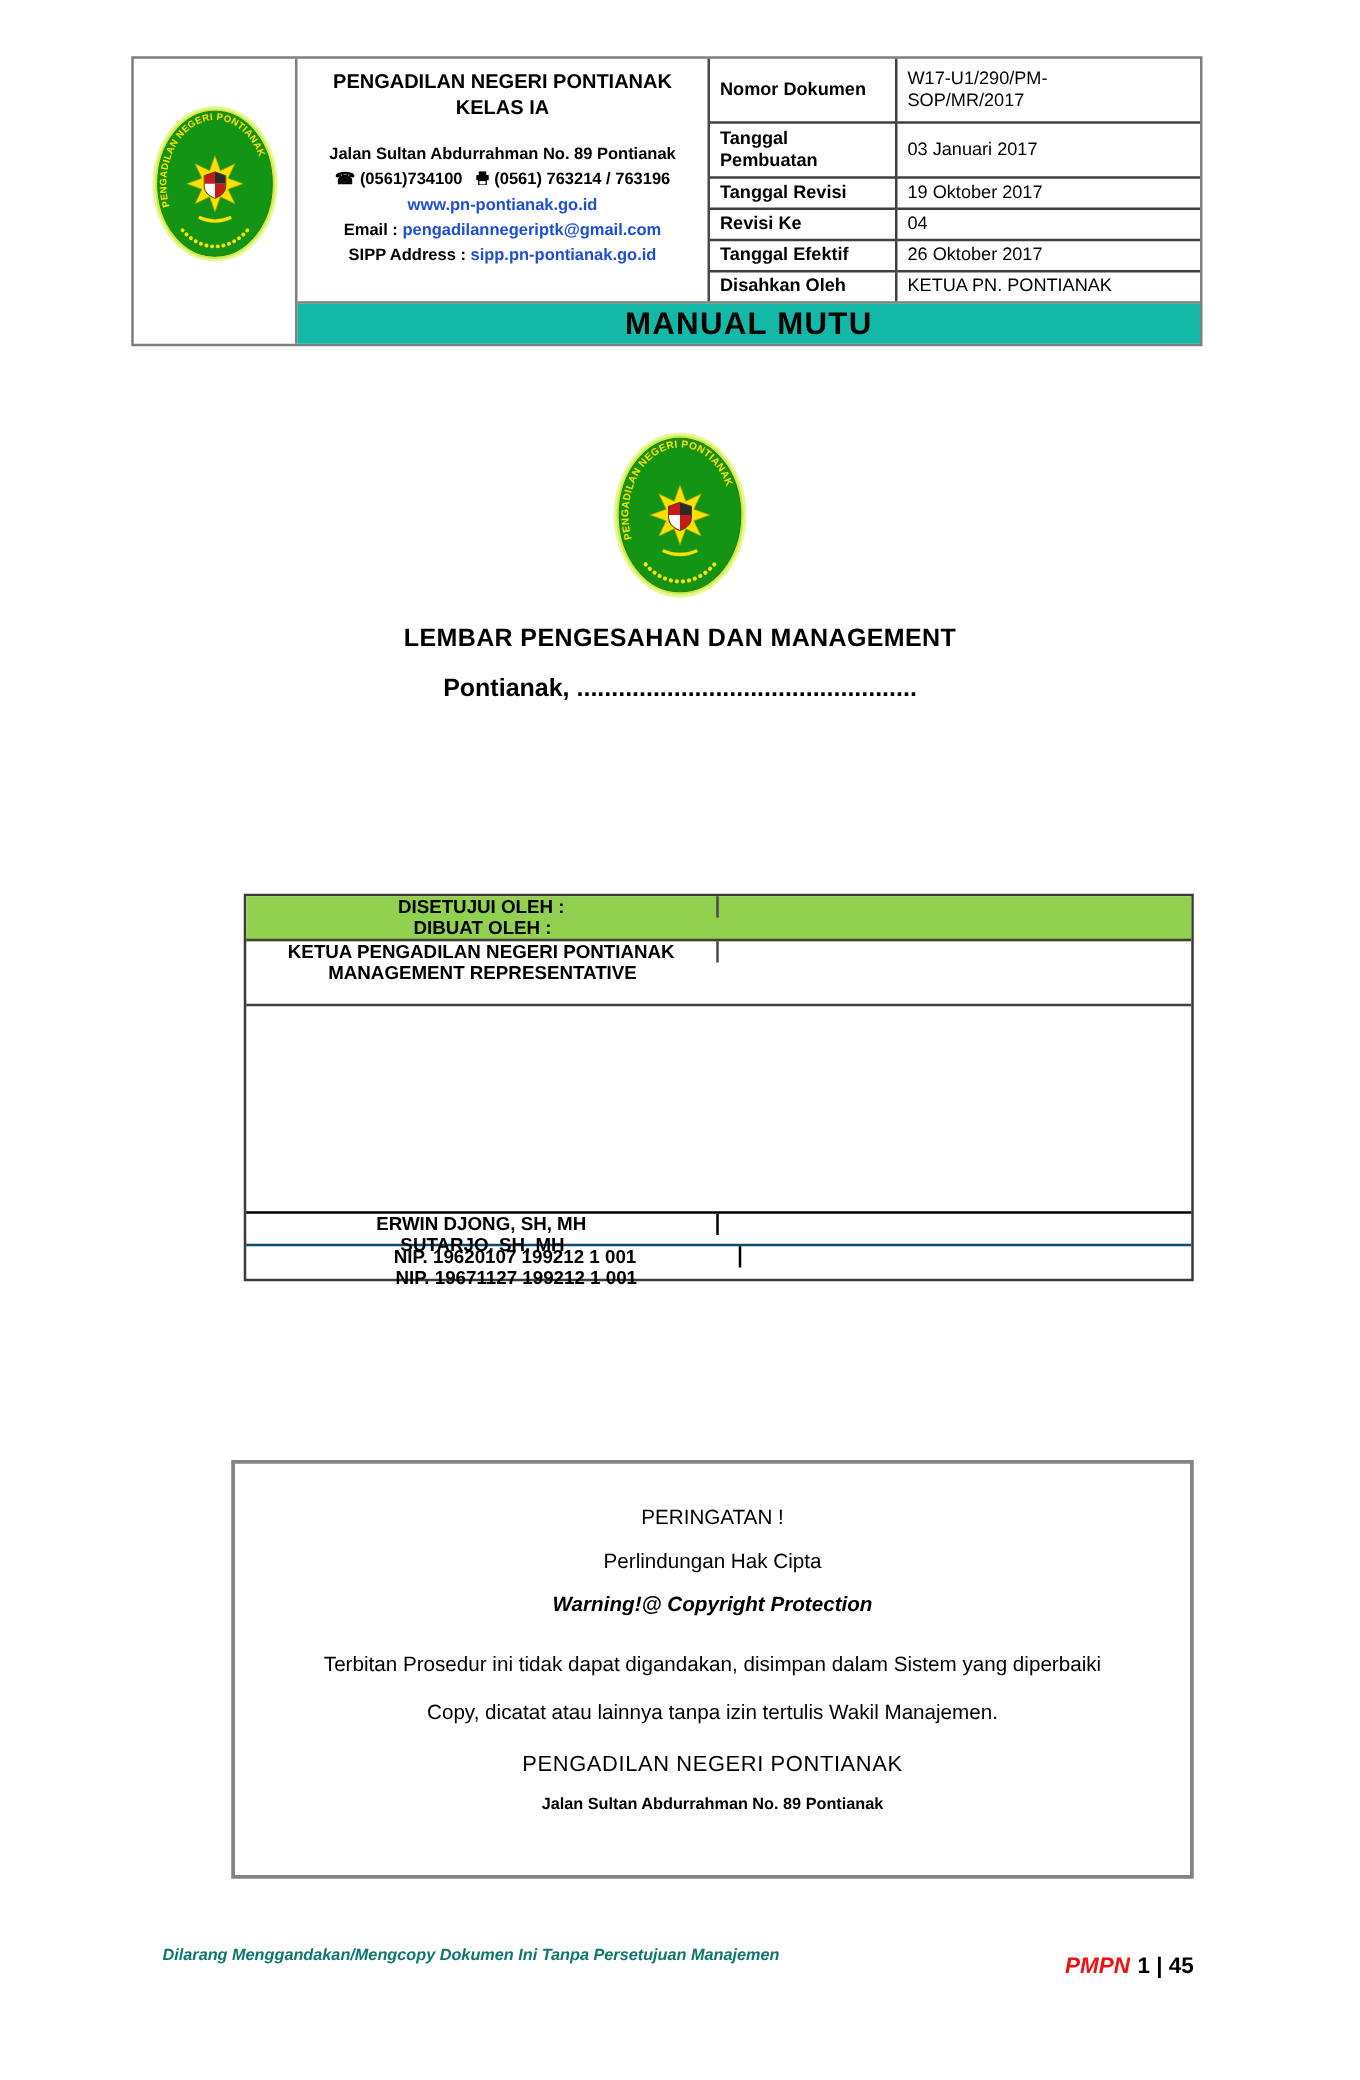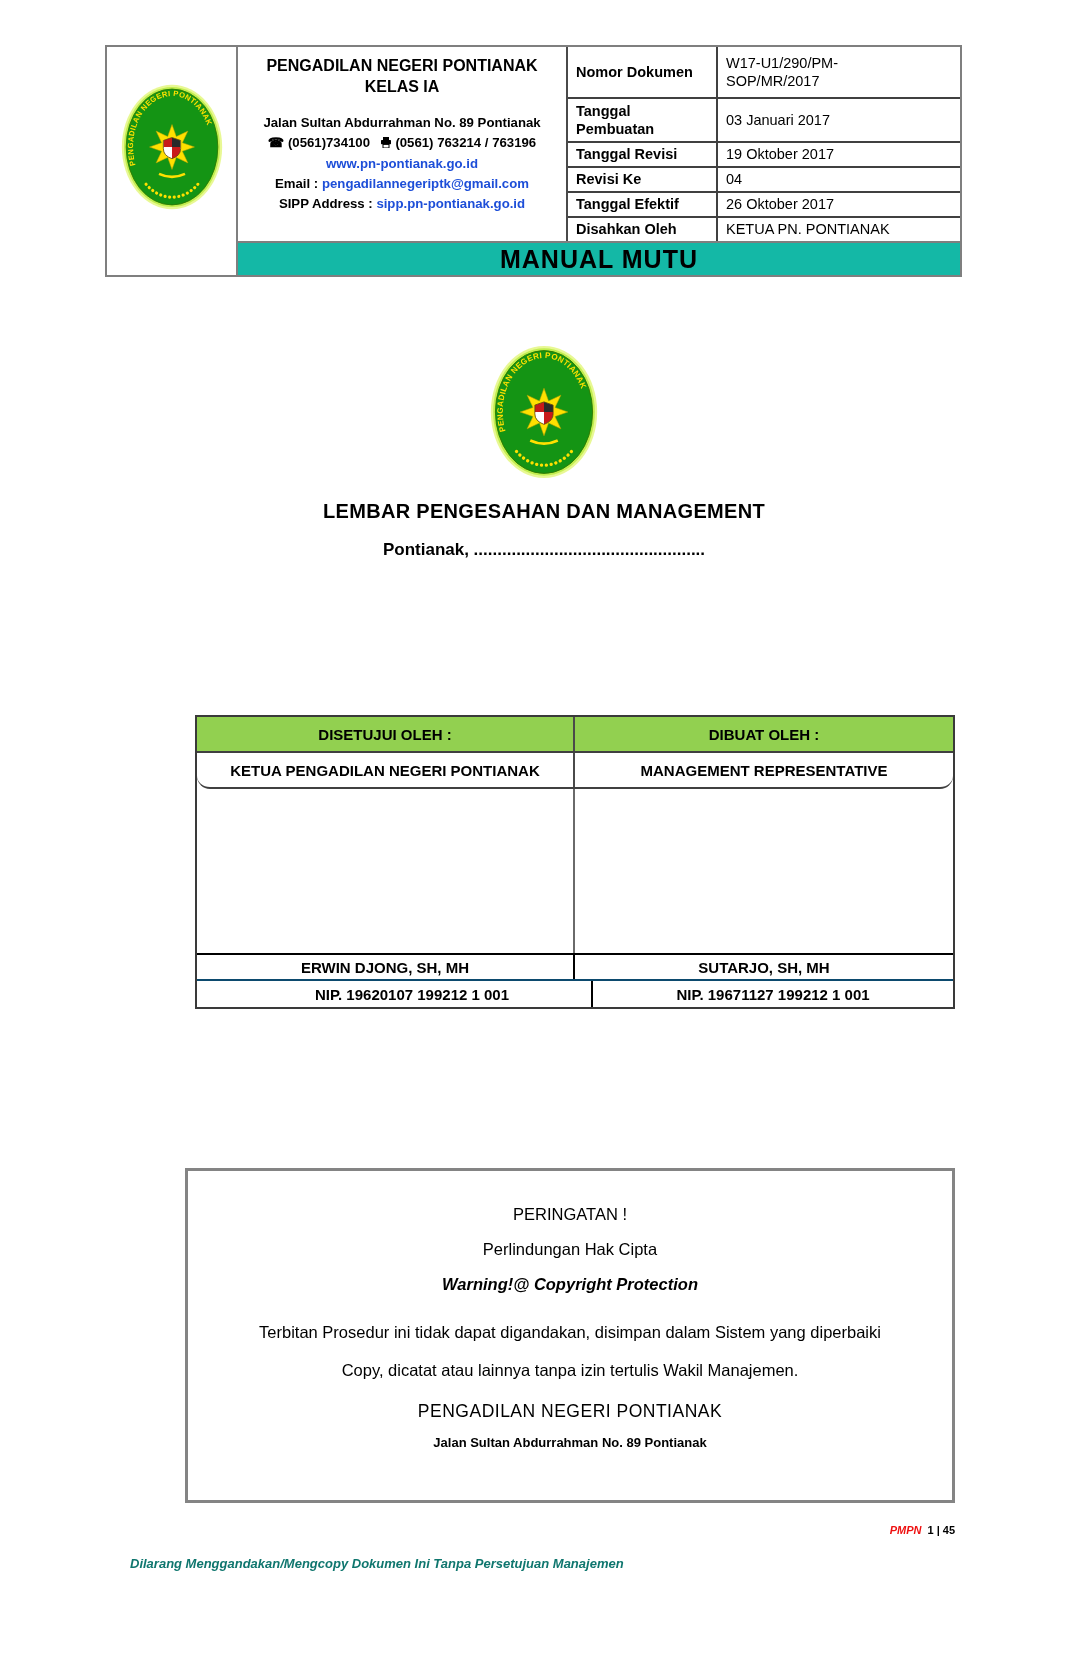--- a/index.html
+++ b/index.html
@@ -26,50 +26,50 @@
   .m-val-narrow span { display:inline-block; max-width:168px; }
 
   .banner { flex:1; background:#14b8a6; display:flex; align-items:center; justify-content:center;
             font-size:25px; font-weight:bold; letter-spacing:1px; }
 
   
   .center-seal { position:absolute; left:50%; top:344px; transform:translateX(-50%); }
   .doc-title { position:absolute; left:0; top:500px; width:100%; text-align:center;
                font-size:20px; font-weight:bold; letter-spacing:0.3px; }
   .place-line { position:absolute; left:0; top:540px; width:100%; text-align:center;
-                font-size:17px; font-weight:bold; }
+                font-size:20px; font-weight:bold; }
 
   
   .appr { position:absolute; left:195px; top:715px; width:760px; border:2px solid #3a3a3a; }
-  .appr-row { display:flex; }
+  .appr-row { display:flex;flex-direction:column; }
   .appr-row > div { width:50%; display:flex; align-items:center; justify-content:center;
                     text-align:center; font-weight:bold; font-size:15px; }
   .appr-row > div:first-child { border-right:2px solid #4a4a4a; }
   .r-head { height:36px; background:#92D050; border-bottom:2px solid #404040; }
-  .r-role { height:36px; border-bottom:2px solid #404040;border-radius:13px; }
+  .r-role { height:52px; border-bottom:2px solid #404040; }
   .r-sign { height:166px; border-bottom:2px solid #000; }
   .r-sign > div:first-child { border-right:2px solid #6a6a6a; }
   .r-name { height:26px; border-bottom:2px solid #0c4a6e; }
   .r-name > div:first-child, .r-nip > div:first-child { border-right:2px solid #000; }
   .r-nip  { height:26px;padding-left:36px; }
 
   
   .warn { position:absolute; left:185px; top:1168px; width:770px; height:335px;
           border:3px solid #848484; text-align:center; padding-top:34px; font-size:16.5px; }
   .warn .gap { margin-bottom:16px; }
   .warn-copy { font-weight:bold; font-style:italic; margin-bottom:20px; }
   .para-line { line-height:2.28; }
   .warn-team { margin-top:6px; font-size:15px; }
   .warn-court { margin-top:12px; font-size:17.5px; letter-spacing:0.5px; }
   .warn-addr { margin-top:13px; font-size:13px; font-weight:bold; }
 
   
   .foot-notice { position:absolute; left:130px; top:1556px; color:#0f766e;
                  font-size:13px; font-weight:bold; font-style:italic; }
-  .foot-page { position:absolute; right:133px; top:1524px; font-size:11px; font-weight:bold; }
+  .foot-page { position:absolute; right:133px; top:1562px; font-size:18px; font-weight:bold; }
   .foot-page .code { color:#EE1111; font-style:italic; margin-right:6px; }
 </style>
 </head>
 <body>
 
 <svg width="0" height="0" style="position:absolute" aria-hidden="true">
   <defs>
     <g id="seal">
       <ellipse cx="60" cy="74" rx="58" ry="72" fill="#D6F23C" opacity="0.55"></ellipse>
       <ellipse cx="60" cy="74" rx="55.5" ry="69.5" fill="#AEE82A" opacity="0.65"></ellipse>

